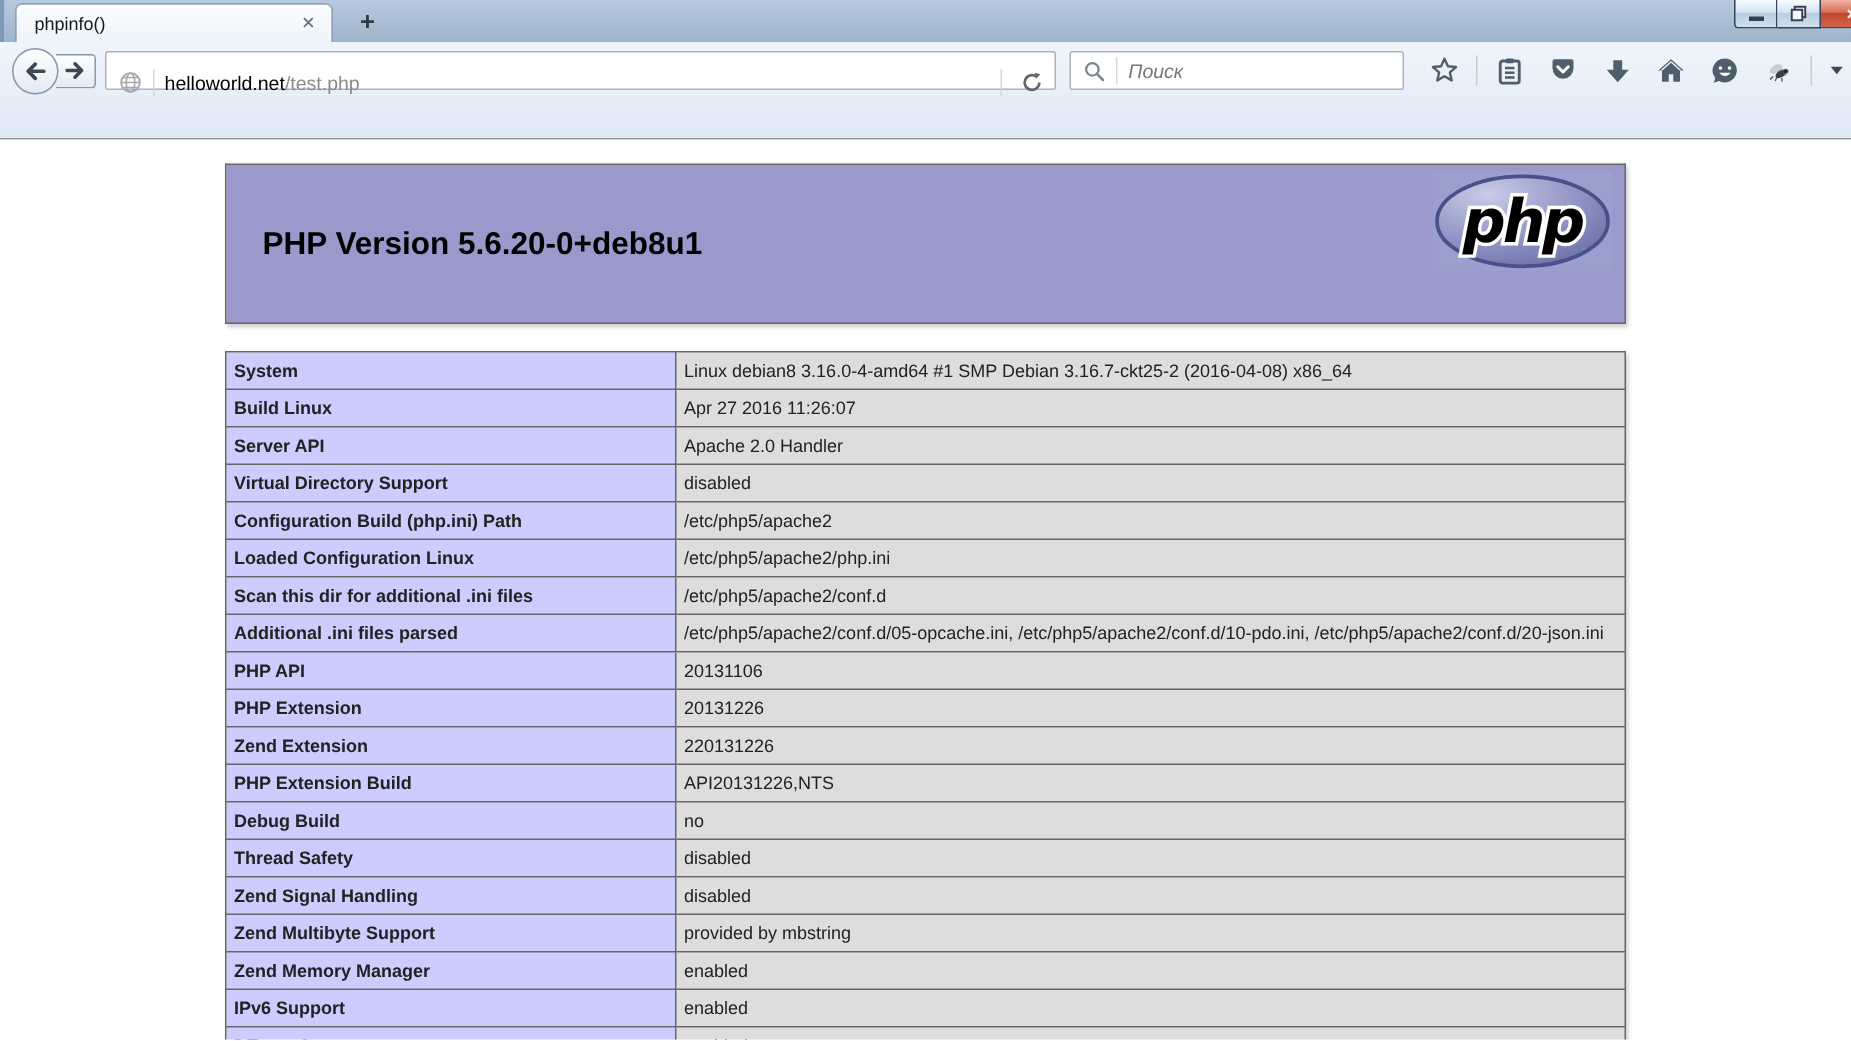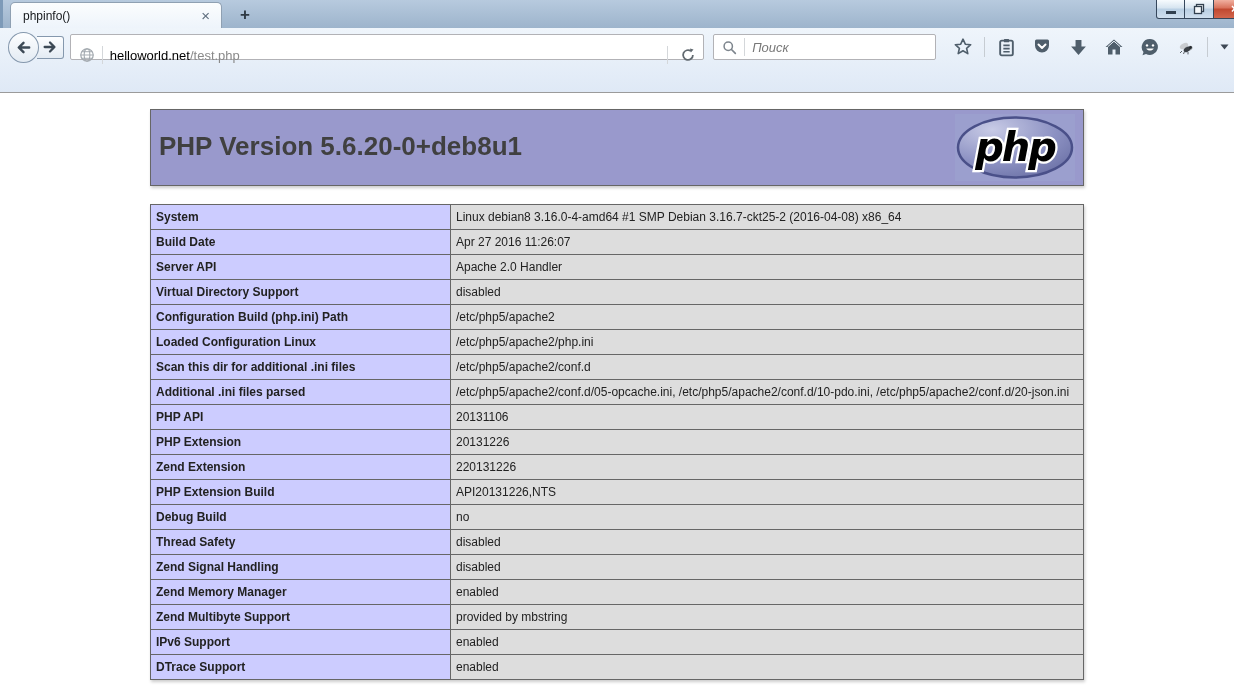--- a/index.html
+++ b/index.html
@@ -151,21 +151,21 @@
     border: 1px solid var(--cell-border, #666);
     font-size: 12px;
     vertical-align: baseline;
     padding: 5px 5px;
     word-wrap: break-word;
   }
   td.e { background-color: var(--label-bg, #ccf); width: 300px; font-weight: bold; }
   td.v { background-color: var(--value-bg, #ddd); }
   td.h { background-color: var(--header-bg, #99c); font-weight: bold; padding: 4px 8px; }
   .info-table { margin-top: 0 !important; }
-  h1 { font-size: 26px; line-height: 65px; margin: 0; color: #404040; font-weight: bold; }
+  h1 { font-size: 21px; line-height: 65px; margin: 16px; color: #000000; font-weight: bold; }
   .php-logo { float: right; margin: 0 0 0 10px; }
 </style>
 </head>
 <body>
 
 <div class="titlebar">
   <div class="tab">
     <span class="tab-title">phpinfo()</span>
     <span class="tab-close">×</span>
   </div>
@@ -314,21 +314,21 @@
       </tbody>
     </table>
 
     <table class="info-table">
       <tbody>
           <tr>
             <td class="e">System</td>
             <td class="v">Linux debian8 3.16.0-4-amd64 #1 SMP Debian 3.16.7-ckt25-2 (2016-04-08) x86_64</td>
           </tr>
           <tr>
-            <td class="e">Build Date</td>
+            <td class="e">Build Linux</td>
             <td class="v">Apr 27 2016 11:26:07</td>
           </tr>
           <tr>
             <td class="e">Server API</td>
             <td class="v">Apache 2.0 Handler</td>
           </tr>
           <tr>
             <td class="e">Virtual Directory Support</td>
             <td class="v">disabled</td>
           </tr>
@@ -370,26 +370,26 @@
           </tr>
           <tr>
             <td class="e">Thread Safety</td>
             <td class="v">disabled</td>
           </tr>
           <tr>
             <td class="e">Zend Signal Handling</td>
             <td class="v">disabled</td>
           </tr>
           <tr>
+            <td class="e">Zend Multibyte Support</td>
+            <td class="v">provided by mbstring</td>
+          </tr>
+          <tr>
             <td class="e">Zend Memory Manager</td>
             <td class="v">enabled</td>
-          </tr>
-          <tr>
-            <td class="e">Zend Multibyte Support</td>
-            <td class="v">provided by mbstring</td>
           </tr>
           <tr>
             <td class="e">IPv6 Support</td>
             <td class="v">enabled</td>
           </tr>
           <tr>
             <td class="e">DTrace Support</td>
             <td class="v">enabled</td>
           </tr>
         </tbody>

